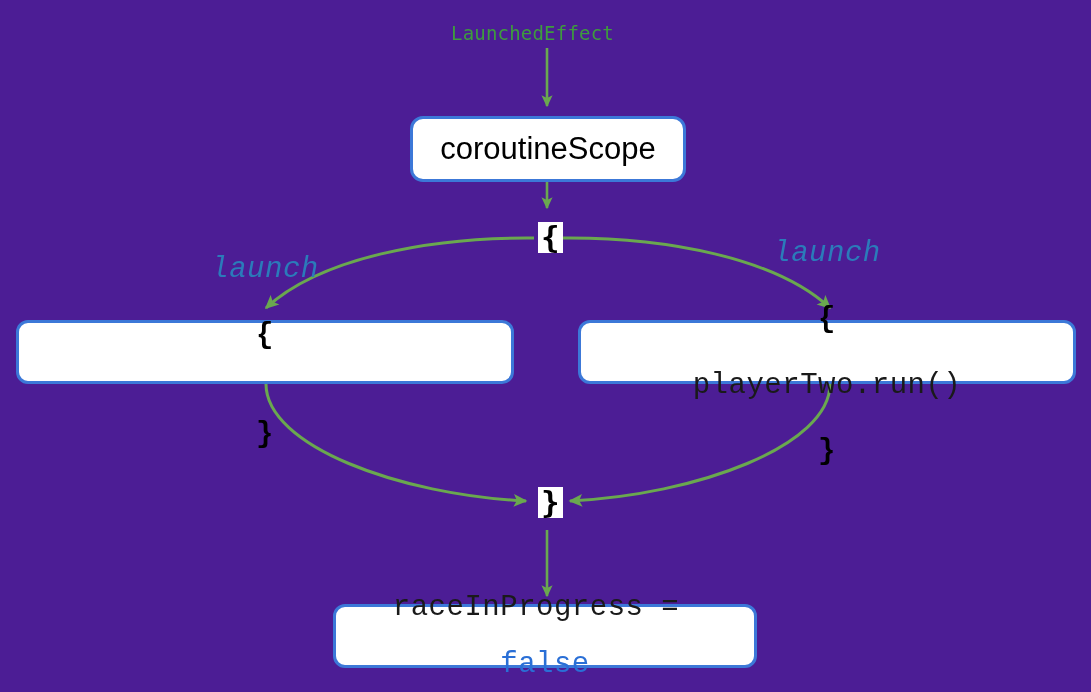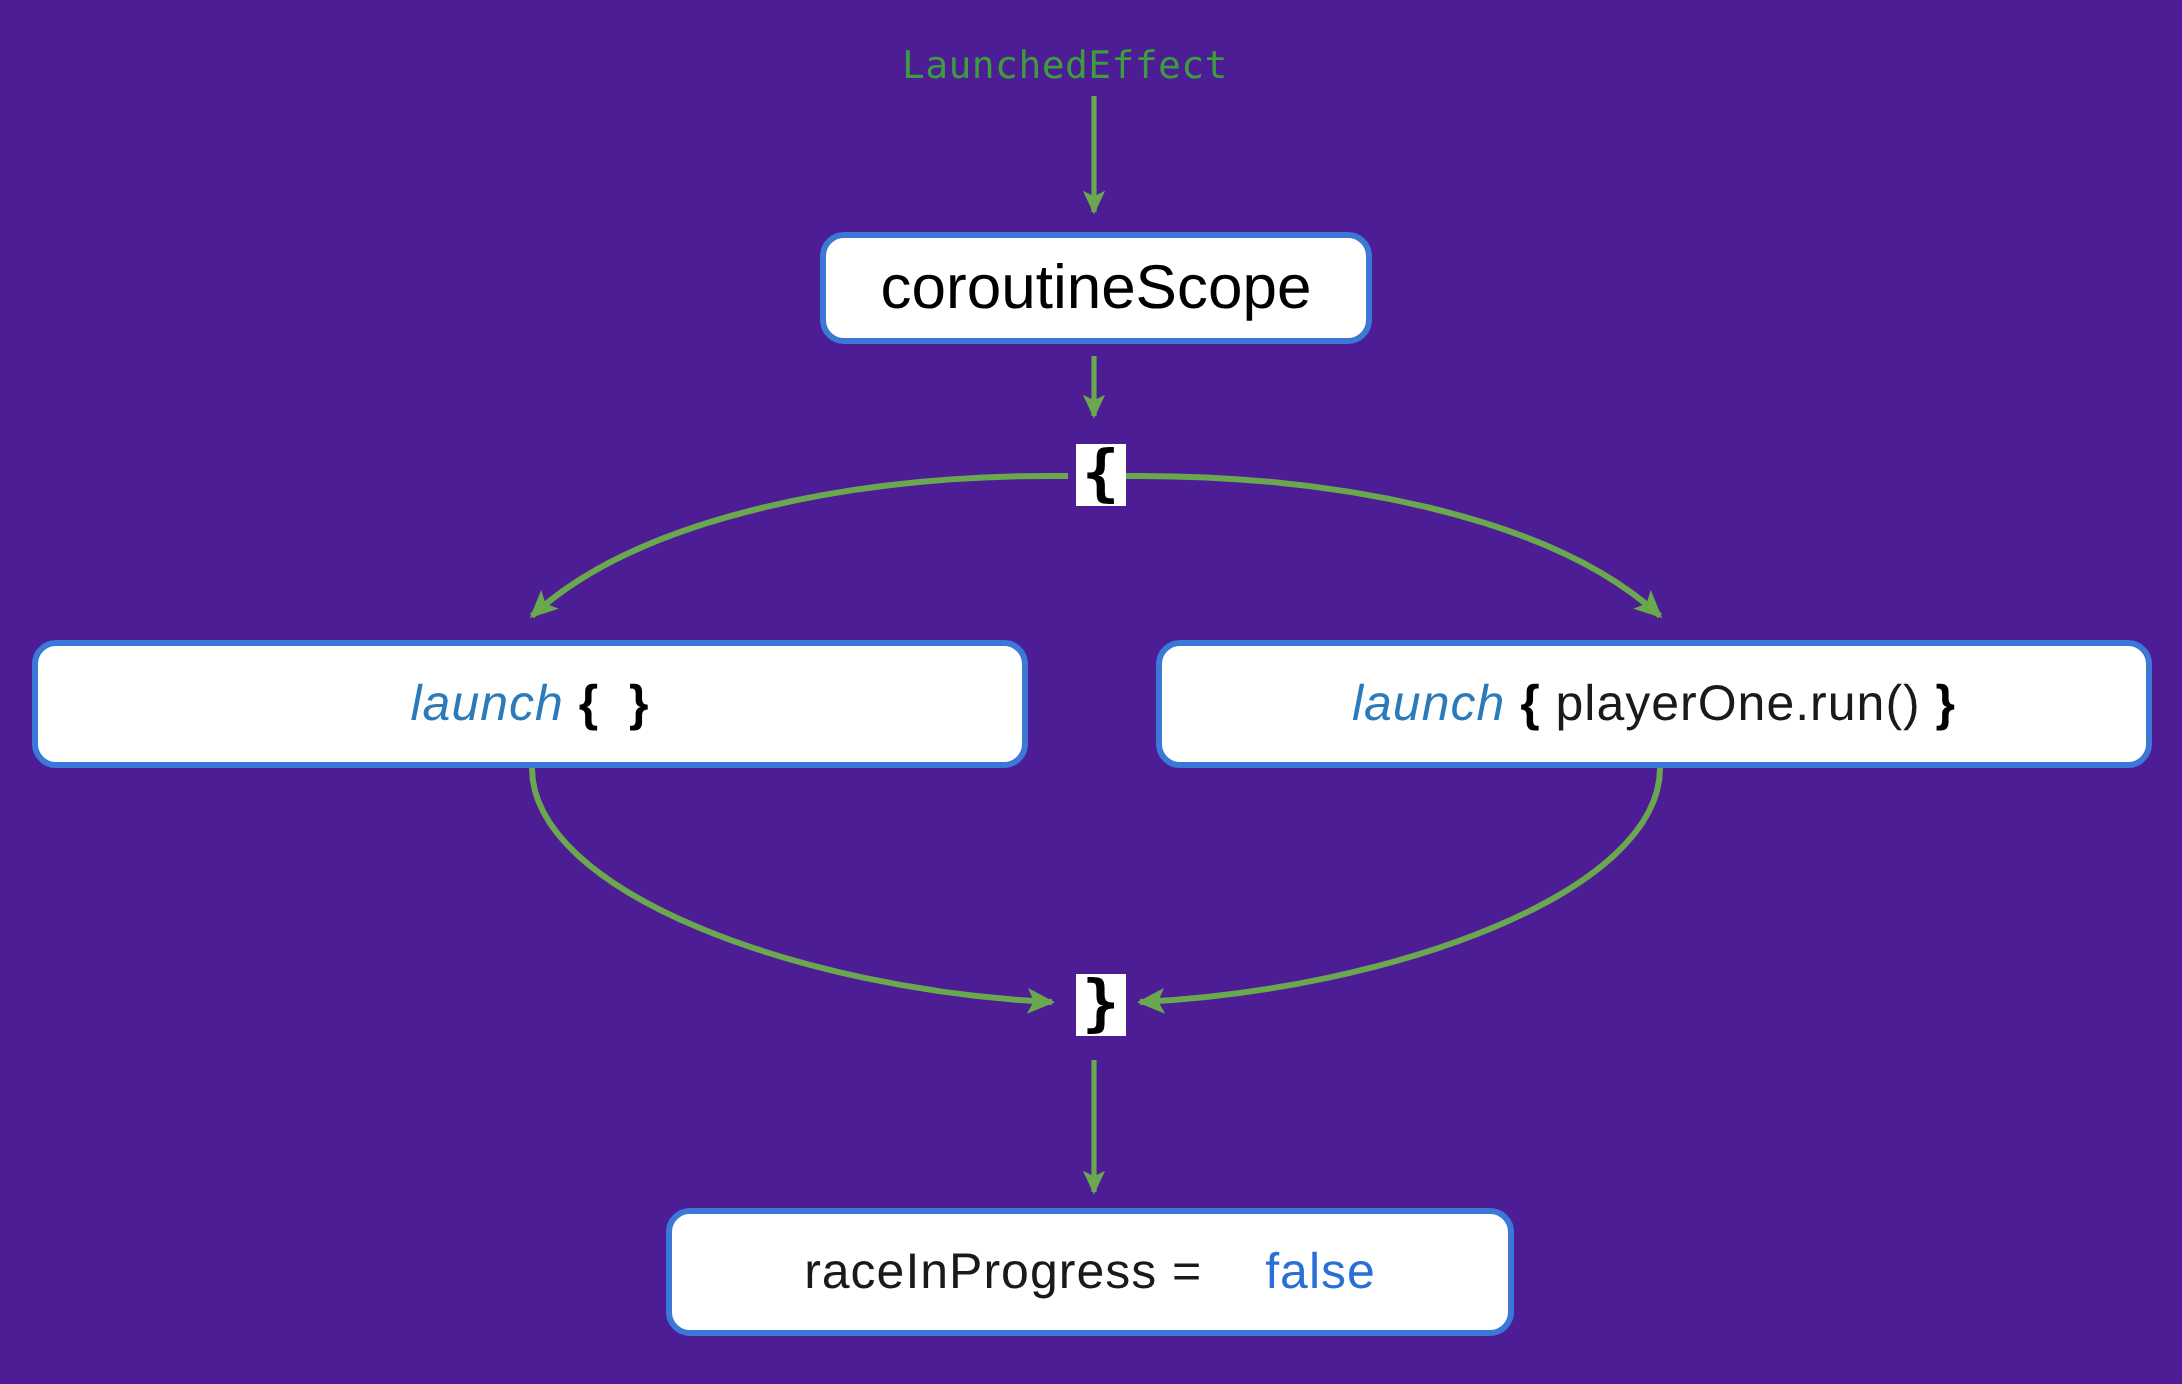--- a/index.html
+++ b/index.html
@@ -33,24 +33,25 @@
     align-items: center;
     justify-content: center;
     white-space: pre;
   }
   .node-sans {
     font-family: "Liberation Sans", sans-serif;
     font-size: 31px;
     color: #000000;
   }
   .node-mono {
-    font-family: Liberation Sans, sans-serif;
-    font-size: 25px;
+    font-family: Liberation Mono, monospace;
+    font-size: 29px;
     color: #1a1a1a;
     letter-spacing: 0.5px;
+    flex-direction: column;
   }
   .kw-italic {
     color: #2b7bba;
     font-style: italic;
   }
   .brace-bold {
     color: #000000;
     font-weight: bold;
   }
   .lit-blue {
@@ -99,32 +100,32 @@
 
     <path d="M266,384 C266,446 400,495 526,501" stroke="#6aa84f" stroke-width="3" fill="none" marker-end="url(#arrowhead)"></path>
 
     <path d="M830,384 C830,446 696,495 570,501" stroke="#6aa84f" stroke-width="3" fill="none" marker-end="url(#arrowhead)"></path>
 
     <path d="M547,530 L547,596" stroke="#6aa84f" stroke-width="2.6" fill="none" marker-end="url(#arrowhead)"></path>
   </svg>
 
   <div class="free-label label-green" style="left:451px; top:22px;">LaunchedEffect</div>
 
-  <div class="node node-sans" style="left:410px; top:116px; width:276px; height:56px;">
+  <div class="node node-sans" style="left:410px; top:116px; width:276px; height:66px;border-radius:13px;">
     <span>coroutineScope</span>
   </div>
 
   <div class="brace-glyph" style="left:538px; top:222px; padding:0 3px;">{</div>
 
   <div class="node node-mono" style="left:16px; top:320px; width:498px; height:64px;">
     <span class="kw-italic">launch</span><span>&nbsp;</span><span class="brace-bold">{</span><span>&nbsp;</span><span>&nbsp;</span><span class="brace-bold">}</span>
   </div>
 
   <div class="node node-mono" style="left:578px; top:320px; width:498px; height:64px;">
-    <span class="kw-italic">launch</span><span>&nbsp;</span><span class="brace-bold">{</span><span>&nbsp;</span><span>playerOne.run()</span><span>&nbsp;</span><span class="brace-bold">}</span>
+    <span class="kw-italic">launch</span><span>&nbsp;</span><span class="brace-bold">{</span><span>&nbsp;</span><span>playerTwo.run()</span><span>&nbsp;</span><span class="brace-bold">}</span>
   </div>
 
   <div class="brace-glyph" style="left:538px; top:487px; padding:0 3px;">}</div>
 
   <div class="node node-mono" style="left:333px; top:604px; width:424px; height:64px;gap:24px;">
     <span>raceInProgress = </span><span class="lit-blue">false</span>
   </div>
 
 </div>
 

